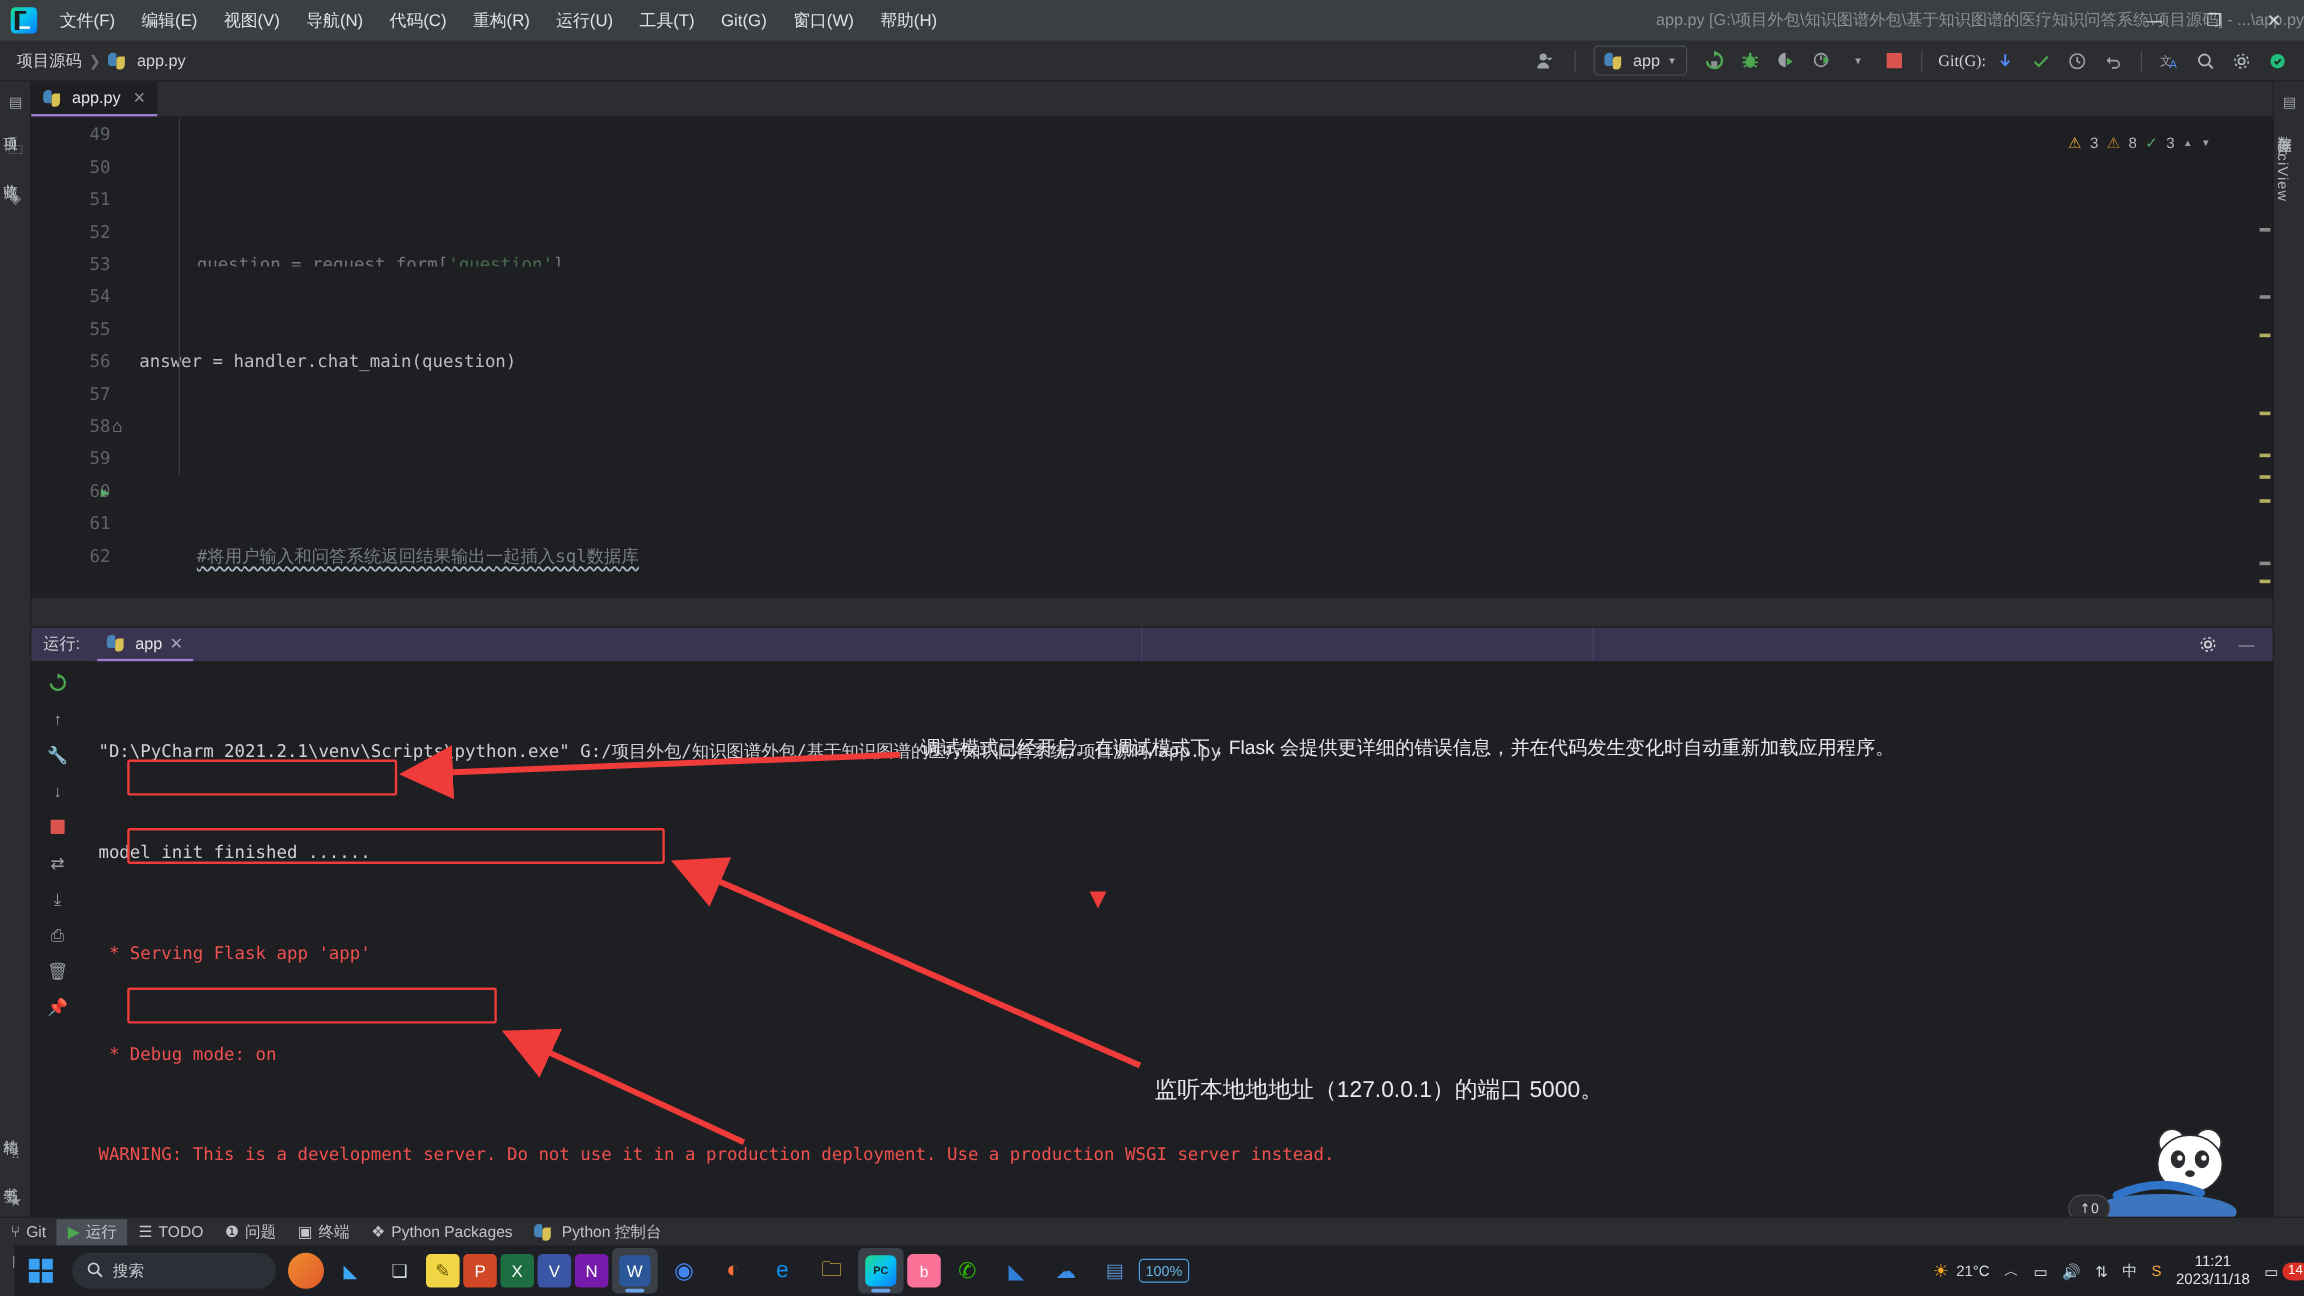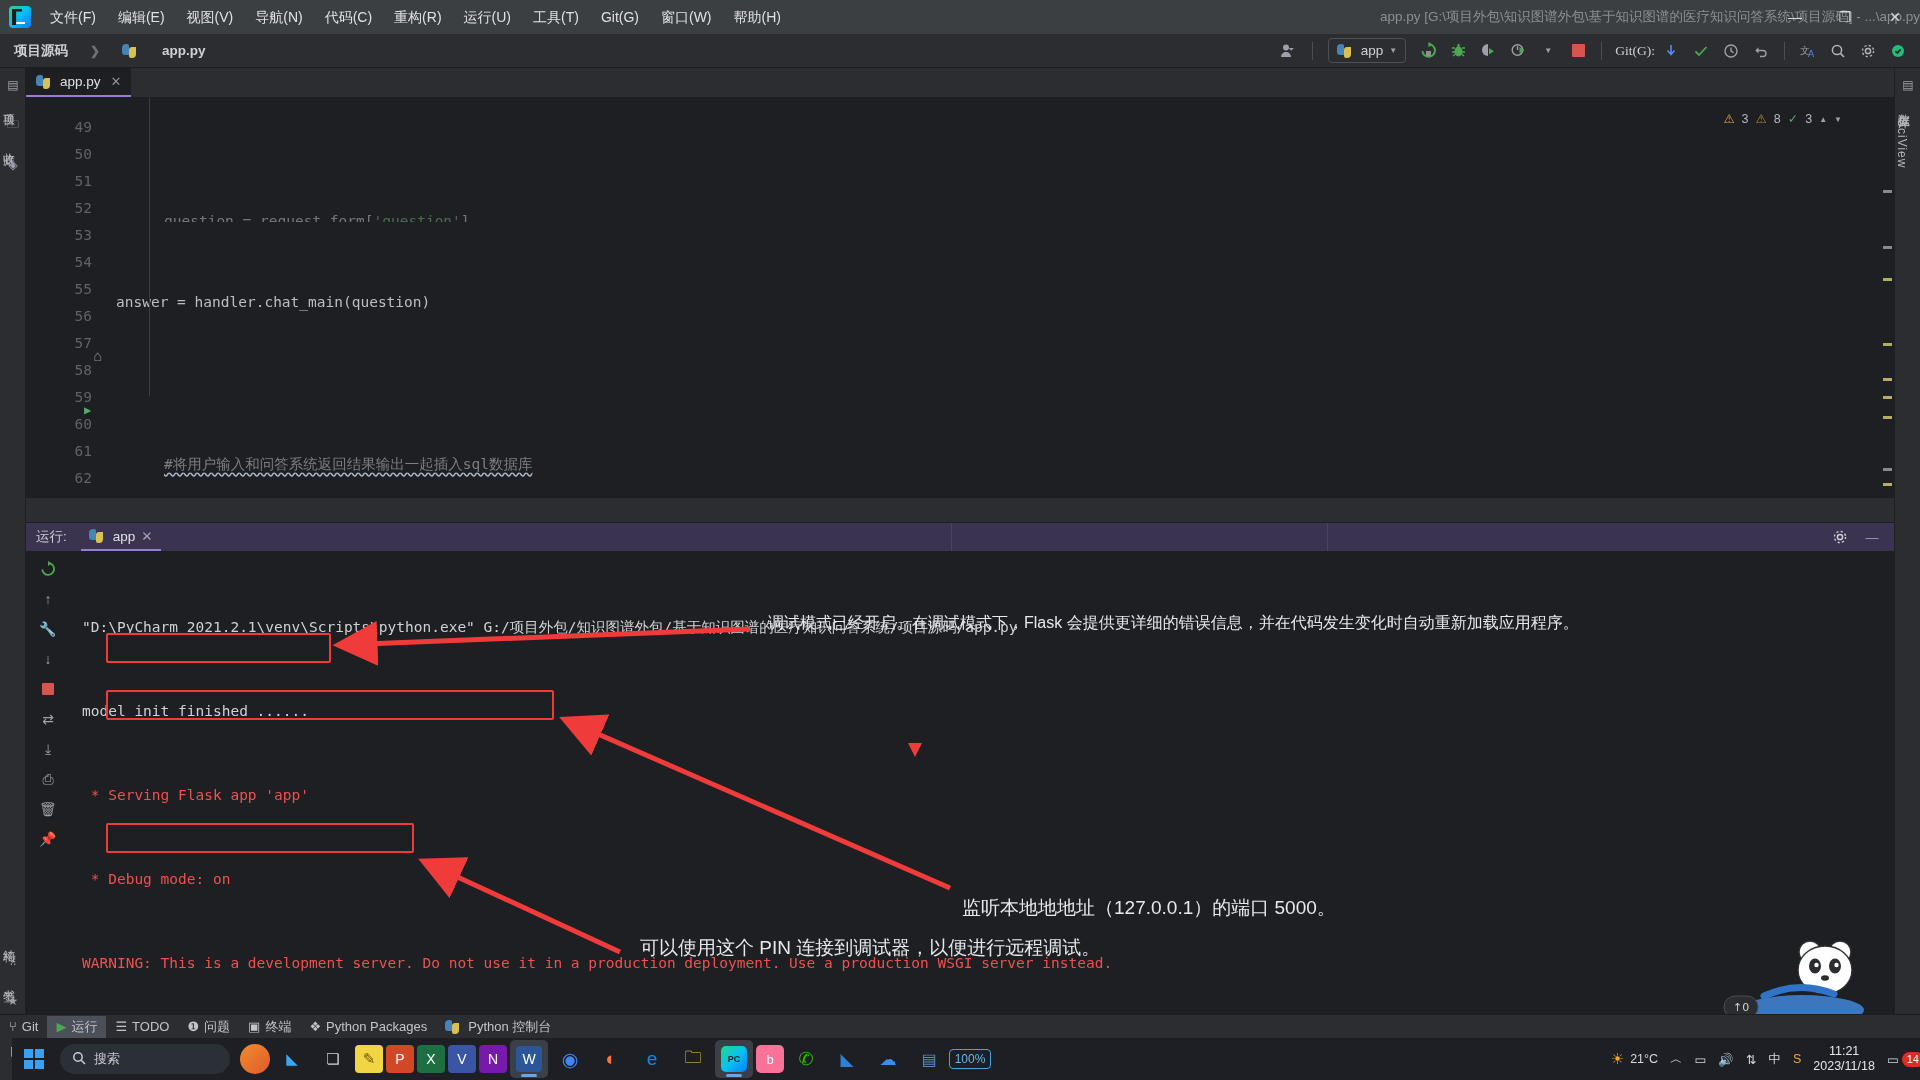--- a/index.html
+++ b/index.html
@@ -48,21 +48,21 @@
     width:50px; height:34px; display:flex; align-items:center; justify-content:center;
     color:#d4d6da; font-size:14px;
   }
 
   
   .navbar {
     position:absolute; left:0; top:34px; width:1920px; height:34px;
     background:#2b2d30; display:flex; align-items:center;
     border-bottom:1px solid #1e1f22;
   }
-  .crumbs { display:flex; align-items:center; padding-left:14px; gap:22px; font-size:13.5px;font-weight:bold; }
+  .crumbs { display:flex; align-items:center; padding-left:14px; gap:6px; font-size:13.5px; }
   .crumb { color:#cfd1d5; }
   .crumb.sep { color:#6e7177; font-size:12px; }
   .py-ico {
     width:14px; height:14px; display:inline-block; position:relative; flex:none;
     margin-right:4px;
   }
   .py-ico::before, .py-ico::after {
     content:""; position:absolute; width:7px; height:11px;
   }
   .py-ico::before {
@@ -127,21 +127,21 @@
     background:#1e1f22; border-bottom:2px solid #9a7bd0; font-size:13.5px; color:#dfe1e5;
   }
   .etab .x { color:#8b8e94; font-size:13px; margin-left:4px; }
   .code-area {
     position:absolute; left:0; right:0; top:30px; bottom:0;
     background:#1e1f22; display:flex; font-family:"DejaVu Sans Mono", monospace;
     font-size:14.5px; line-height:27px; overflow:hidden;
   }
   .gutter {
     width:76px; flex:none; text-align:right; color:#606366;
-    padding-top:16px; position:relative; user-select:none;
+    padding-top:2px; position:relative; user-select:none;
   }
   .gutter .ln { height:27px; padding-right:10px; }
   .gut-ico { position:absolute; left:58px; color:#59a869; font-size:12px; }
   .fold-col { position:absolute; left:66px; width:10px; color:#6b6e74; }
   .code-lines {
     flex:1; padding-top:2px; position:relative; white-space:pre; overflow:hidden;
     padding-left:14px;
   }
   .cl { height:27px; }
   .t-str  { color:#6aab73; }
@@ -584,21 +584,20 @@
 
     <line x1="950" y1="888" x2="566" y2="720" stroke="#f03b3b" stroke-width="5" marker-end="url(#ah)"></line>
 
     <line x1="620" y1="952" x2="425" y2="862" stroke="#f03b3b" stroke-width="5" marker-end="url(#ah)"></line>
 
     <path d="M908,743 L922,743 L915,757 z" fill="#f03b3b"></path>
   </svg>
 
   <div class="ann-text" style="left:768px; top:613px; font-size:16px;">调试模式已经开启。在调试模式下，Flask 会提供更详细的错误信息，并在代码发生变化时自动重新加载应用程序。</div>
   <div class="ann-text" style="left:962px; top:895px; font-size:19px;">监听本地地地址（127.0.0.1）的端口 5000。</div>
-  <div class="ann-text" style="left:640px; top:935px; font-size:19px;">可以使用这个 PIN 连接到调试器，以便进行远程调试。</div>
 
   <div class="panda">
     <svg width="150" height="110" viewBox="0 0 150 110">
       <ellipse cx="88" cy="92" rx="62" ry="15" fill="#3f7fd0" opacity="0.9"></ellipse>
       <circle cx="96" cy="34" r="11" fill="#ffffff" stroke="#2b2d30" stroke-width="1.4"></circle>
       <circle cx="126" cy="34" r="11" fill="#ffffff" stroke="#2b2d30" stroke-width="1.4"></circle>
       <ellipse cx="111" cy="52" rx="27" ry="24" fill="#ffffff" stroke="#2b2d30" stroke-width="1.4"></ellipse>
       <ellipse cx="101" cy="48" rx="6" ry="7.5" fill="#2b2d30"></ellipse>
       <ellipse cx="121" cy="48" rx="6" ry="7.5" fill="#2b2d30"></ellipse>
       <circle cx="102.5" cy="47" r="2.2" fill="#fff"></circle>

